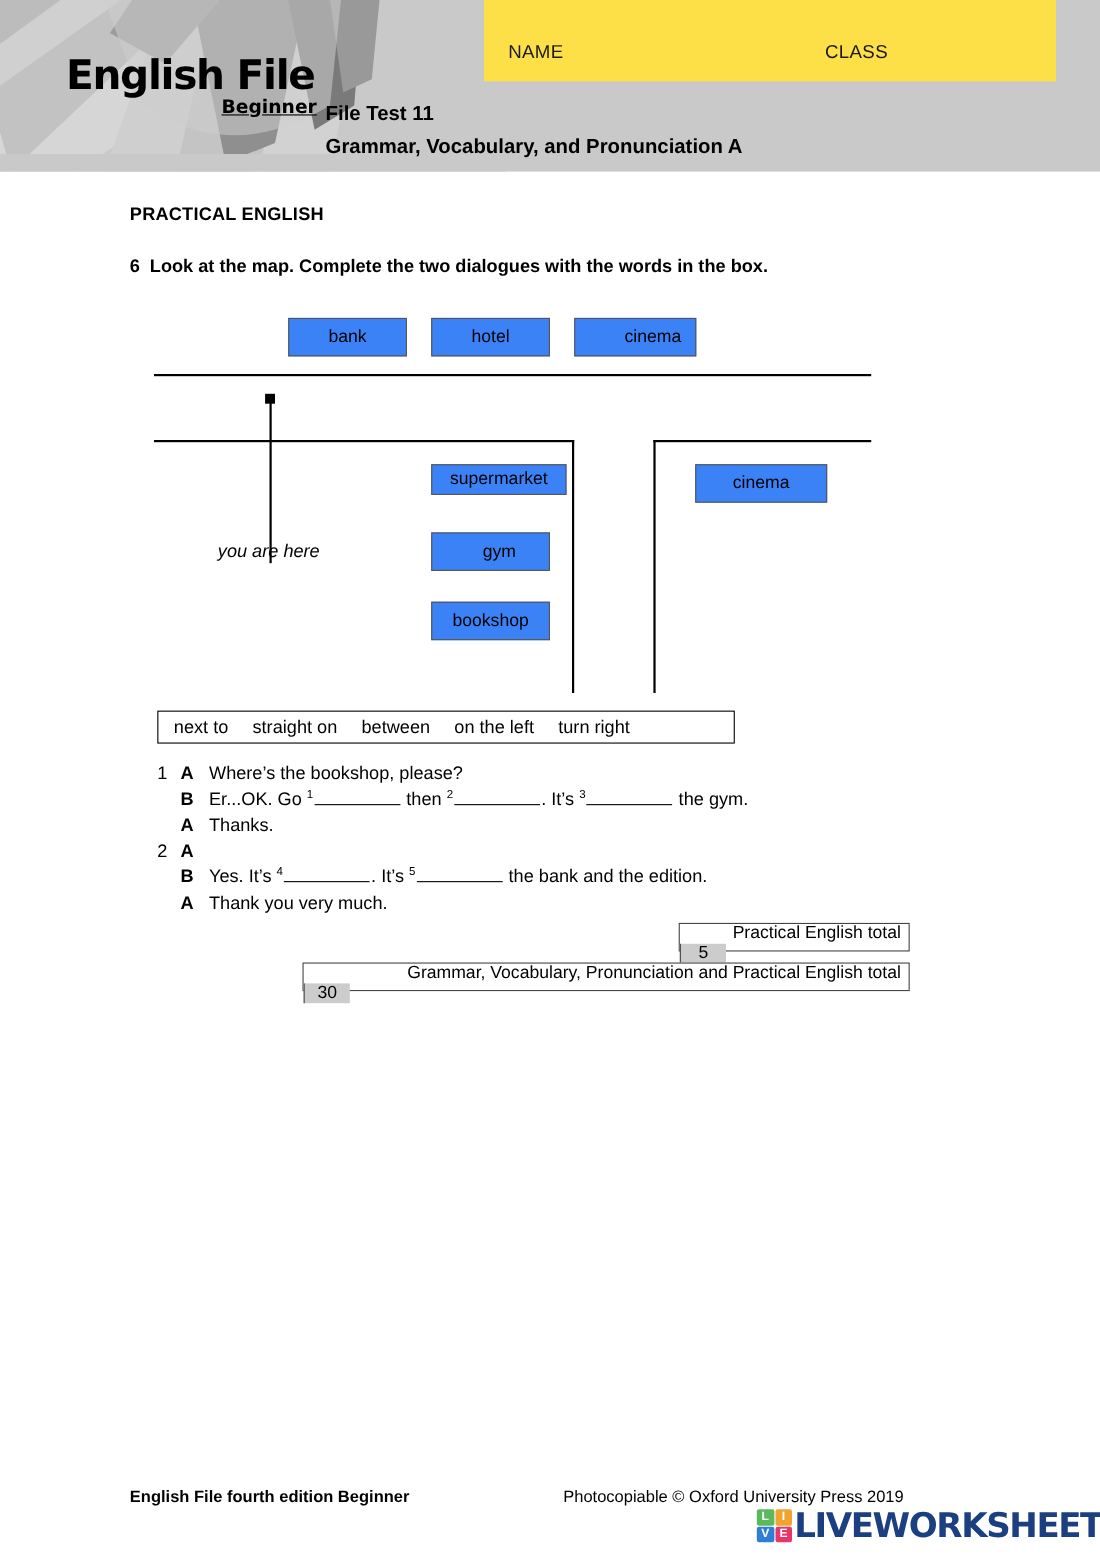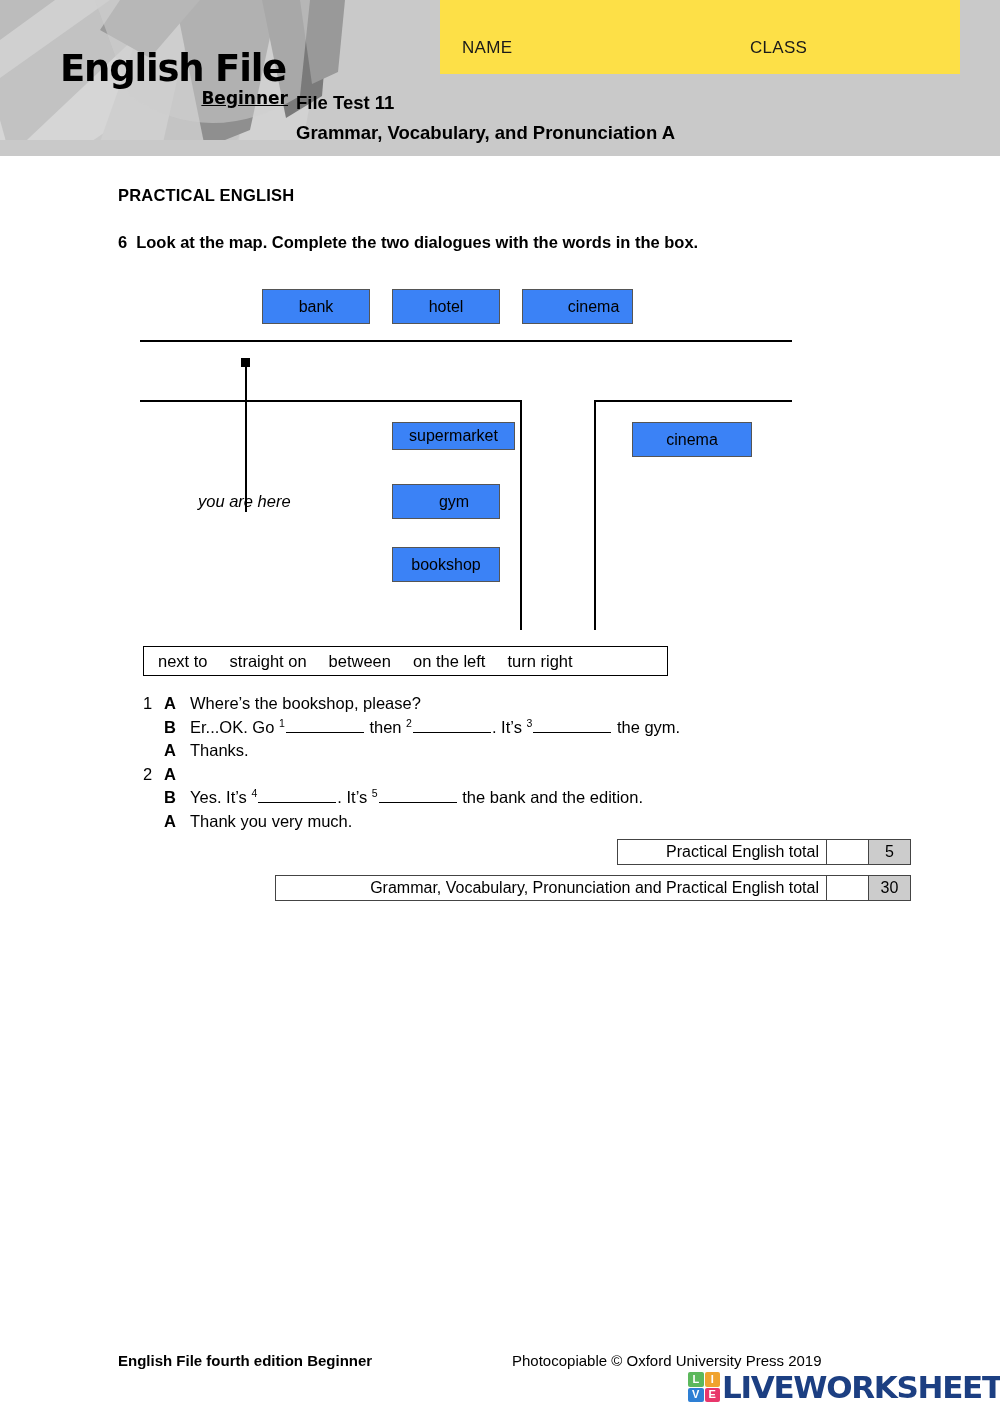--- a/index.html
+++ b/index.html
@@ -195,20 +195,21 @@
 
   
   .total-row {
     position: absolute;
     height: 26px;
     display: flex;
     border: 1px solid #444;
     box-sizing: border-box;
     font-size: 16px;
     background: #ffffff;
+    flex-direction: column;
   }
   .total-label {
     display: flex;
     align-items: center;
     justify-content: flex-end;
     padding: 0 7px;
     white-space: nowrap;
   }
   .total-blank {
     width: 42px;

